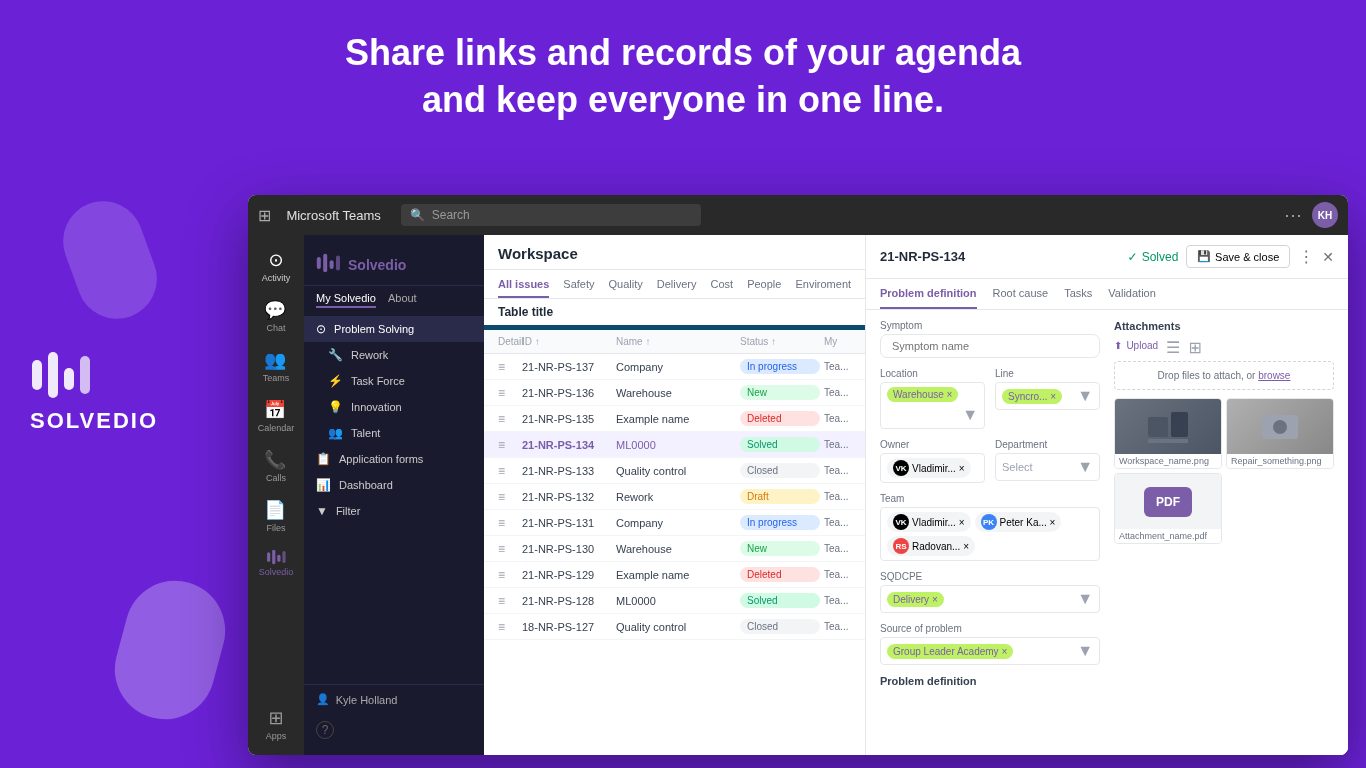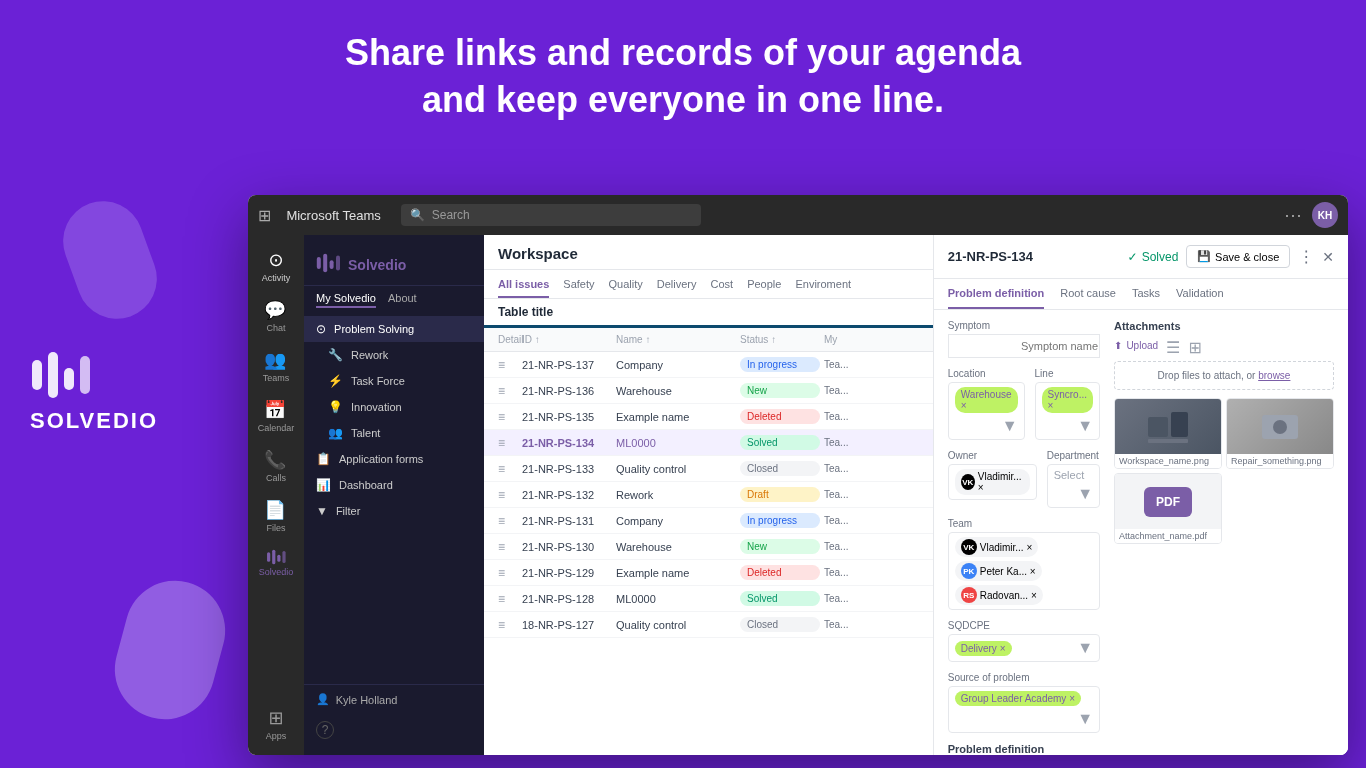--- a/index.html
+++ b/index.html
@@ -210,21 +210,21 @@
     
     .main-content {
       flex: 1;
       background: white;
       display: flex;
       overflow: hidden;
     }
 
     
     .issues-panel {
-      width: 450px;
+      width: 382px;
       border-right: 1px solid #e5e7eb;
       display: flex;
       flex-direction: column;
     }
     .panel-header {
       padding: 10px 14px 6px;
       border-bottom: 1px solid #e5e7eb;
     }
     .panel-title { font-size: 15px; font-weight: 700; color: #1f2937; }
 
@@ -256,21 +256,21 @@
       font-size: 10px;
       color: #9ca3af;
       border-bottom: 1px solid #e5e7eb;
       background: #f9fafb;
     }
     .table-title-row {
       padding: 6px 14px;
       font-size: 12px;
       font-weight: 600;
       color: #1f2937;
-      border-bottom: 3px solid #0c4a6e;
+      border-bottom: 5px solid #0c4a6e;
     }
 
     .table-row {
       display: grid;
       grid-template-columns: 20px 90px 120px 80px 60px;
       gap: 4px;
       padding: 5px 14px;
       font-size: 11px;
       color: #374151;
       border-bottom: 1px solid #f3f4f6;
@@ -341,26 +341,25 @@
       padding: 10px 14px;
       display: flex;
       gap: 14px;
     }
     .detail-left { flex: 1; display: flex; flex-direction: column; gap: 10px; }
     .detail-right { width: 220px; }
 
     .field-label { font-size: 10px; color: #6b7280; margin-bottom: 3px; font-weight: 500; }
     .field-input {
       border: 1px solid #e5e7eb;
-      border-radius: 0;
-      padding: 5px 1px;
+      border-radius: 7px;
+      padding: 5px 11px;
       font-size: 11px;
       color: #374151;
       width: 100%;
-      text-align: right;
     }
     .field-row { display: flex; gap: 10px; }
     .field-group { flex: 1; }
 
     .tag-container {
       display: flex;
       flex-wrap: wrap;
       gap: 4px;
       border: 1px solid #e5e7eb;
       border-radius: 4px;

